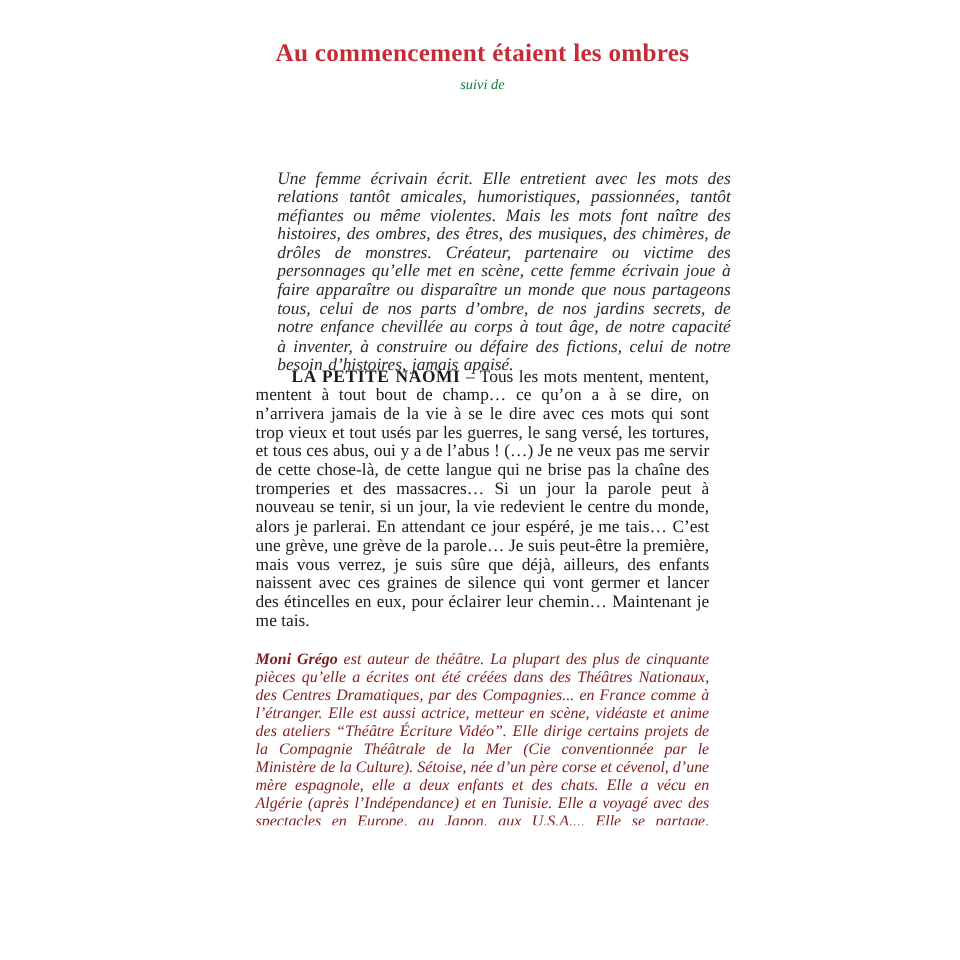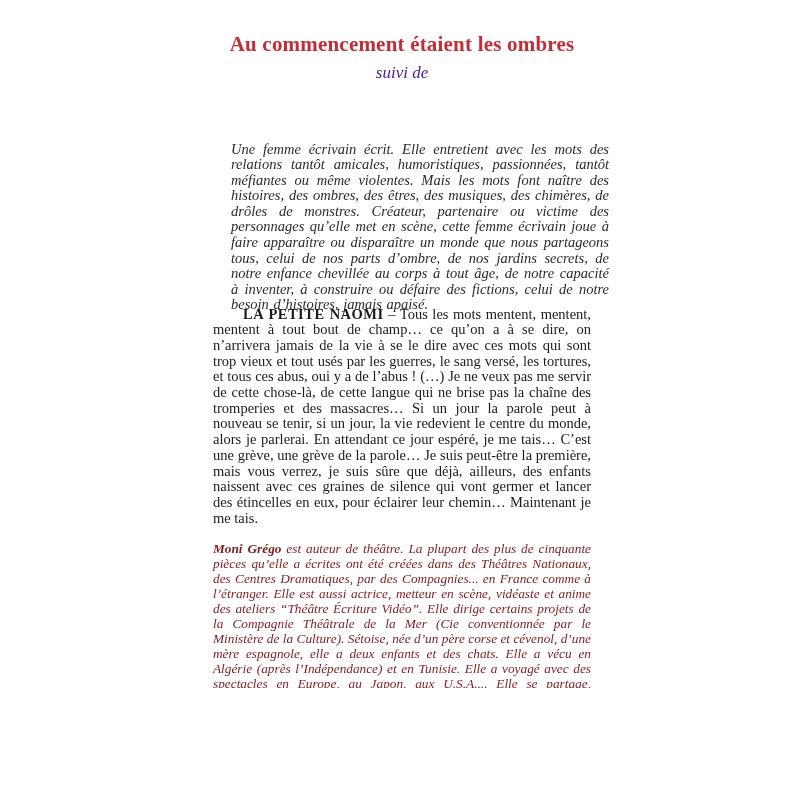--- a/index.html
+++ b/index.html
@@ -18,22 +18,22 @@
     top: 32px;
     text-align: center;
     font-weight: bold;
     font-size: 21px;
     letter-spacing: 0.2px;
   }
   .series-note {
     top: 63px;
     text-align: center;
     font-style: italic;
-    font-size: 17px;
-    color: #4c1d95;
+    font-size: 12px;
+    color: #15803d;
   }
   .subtitle {
     top: 82px;
     text-align: center;
     font-weight: bold;
     font-size: 18px;
   }
 
   .synopsis {
     top: 127px;

